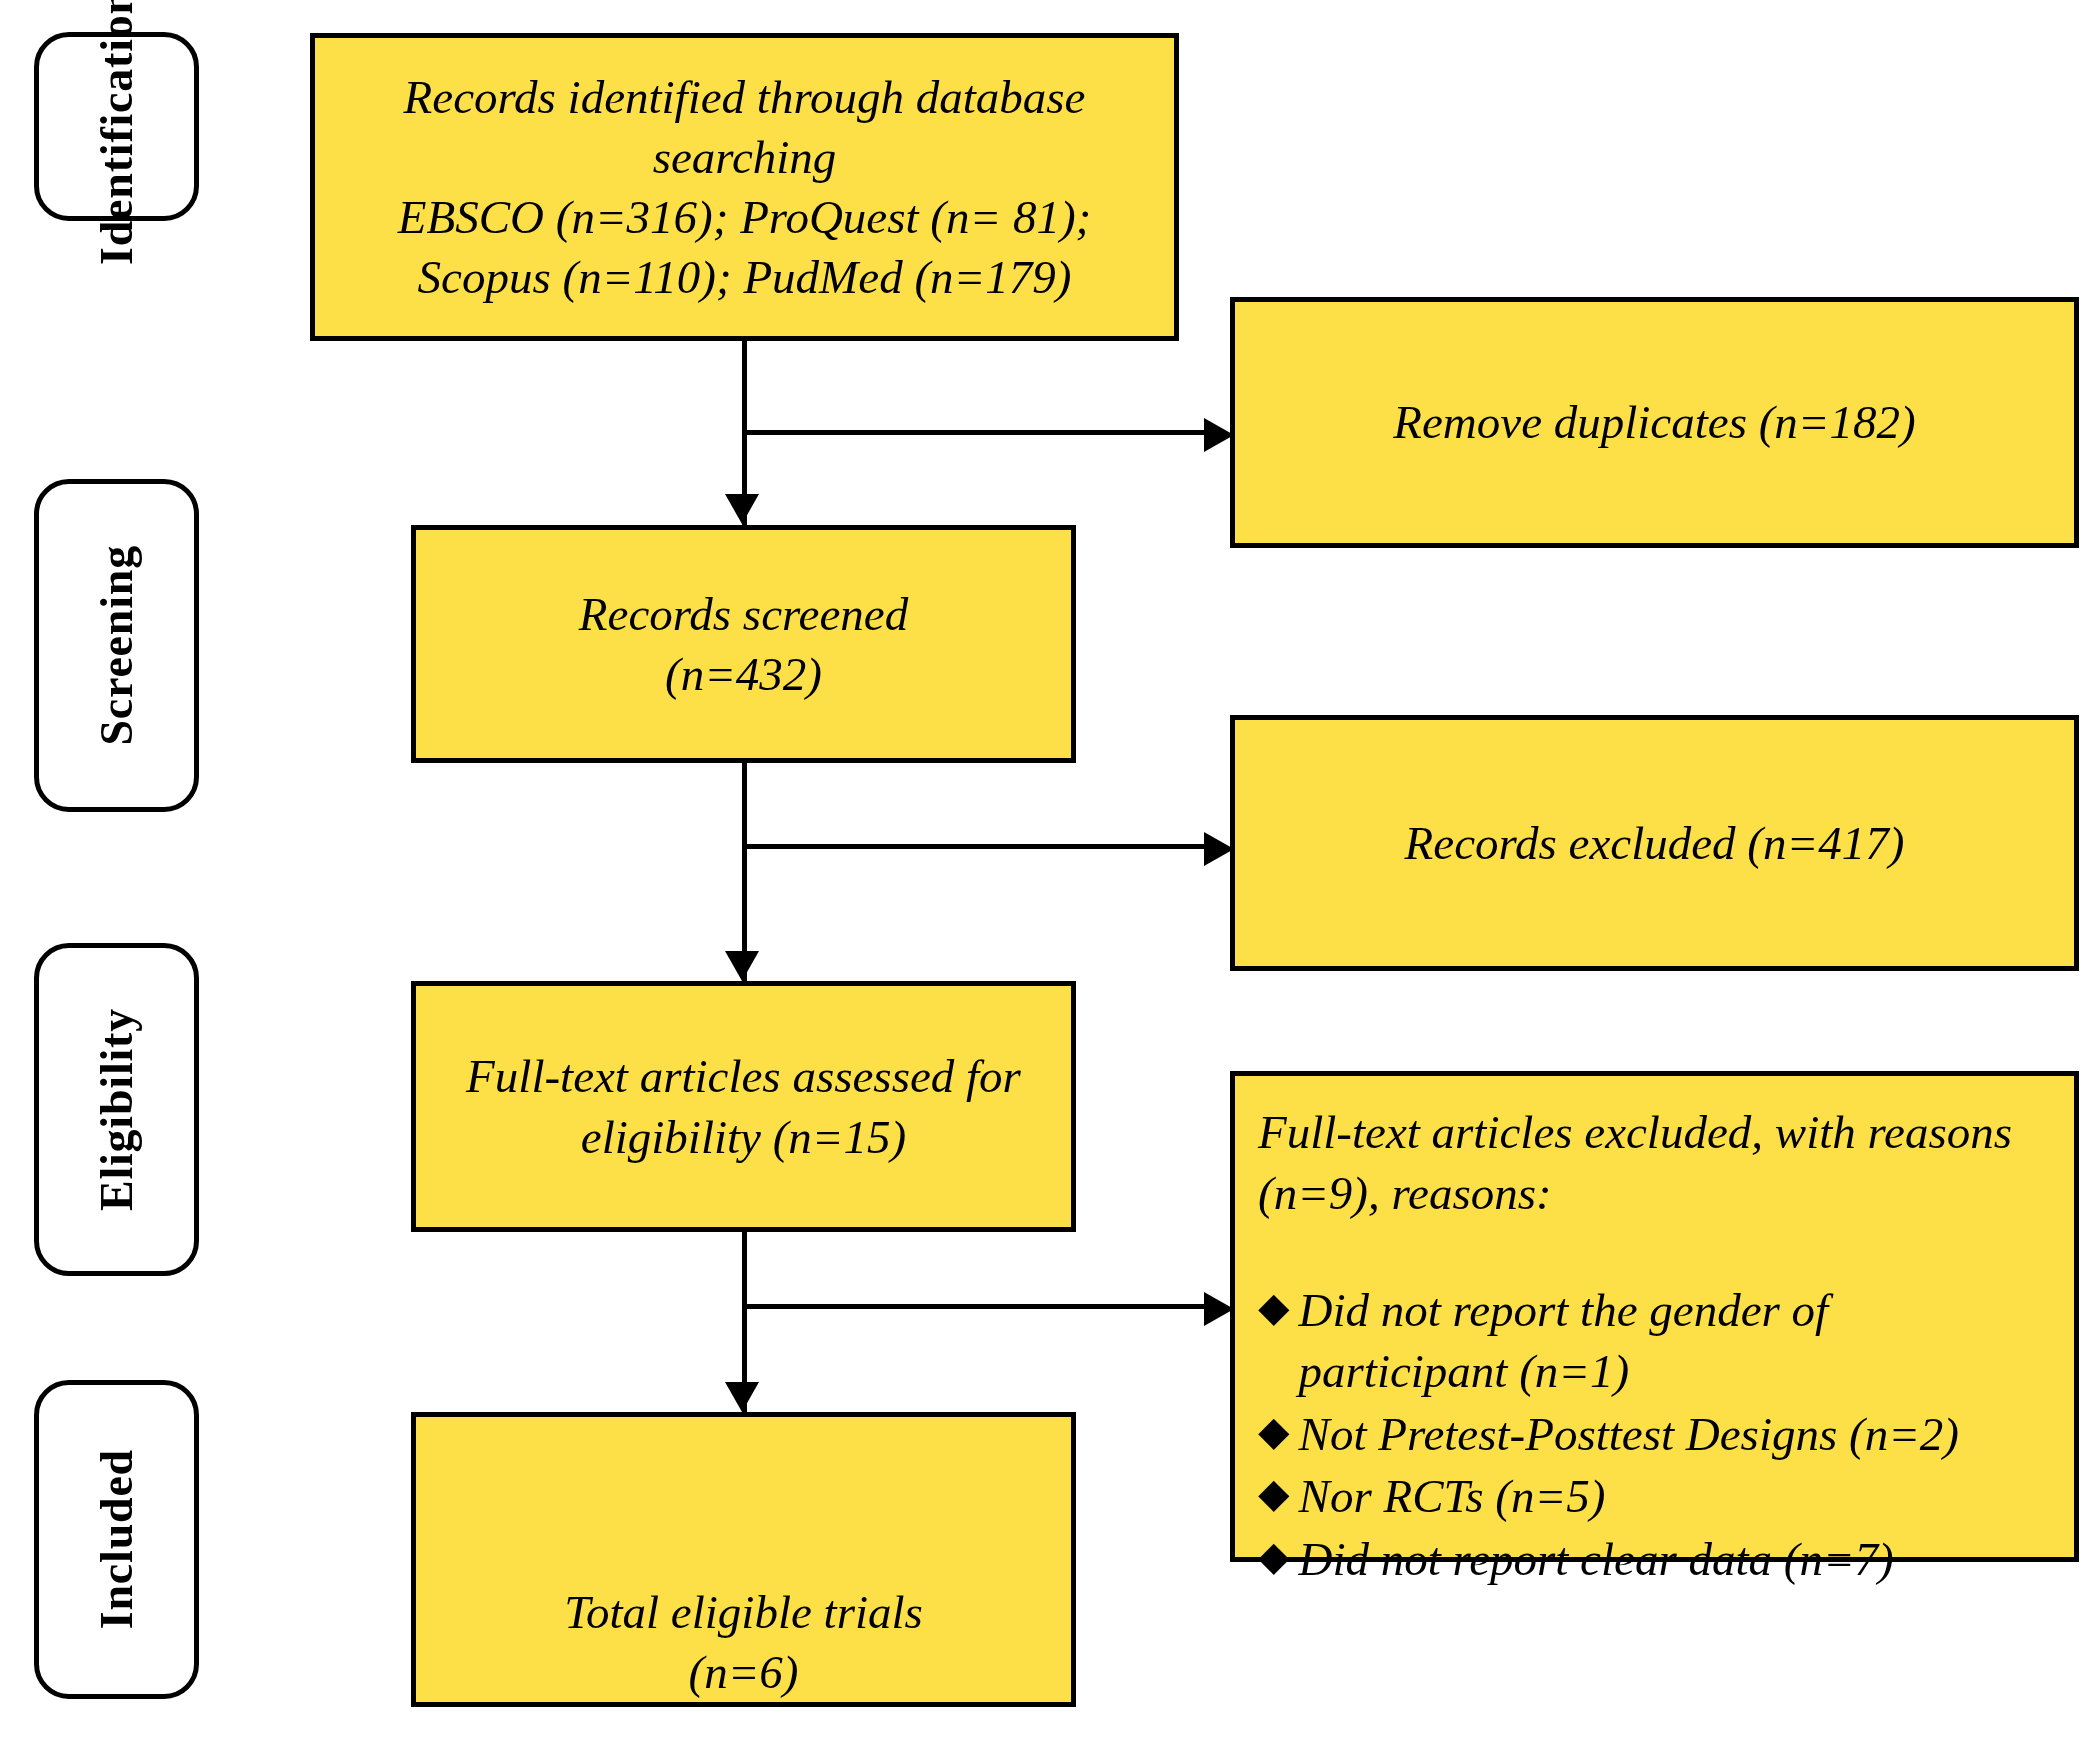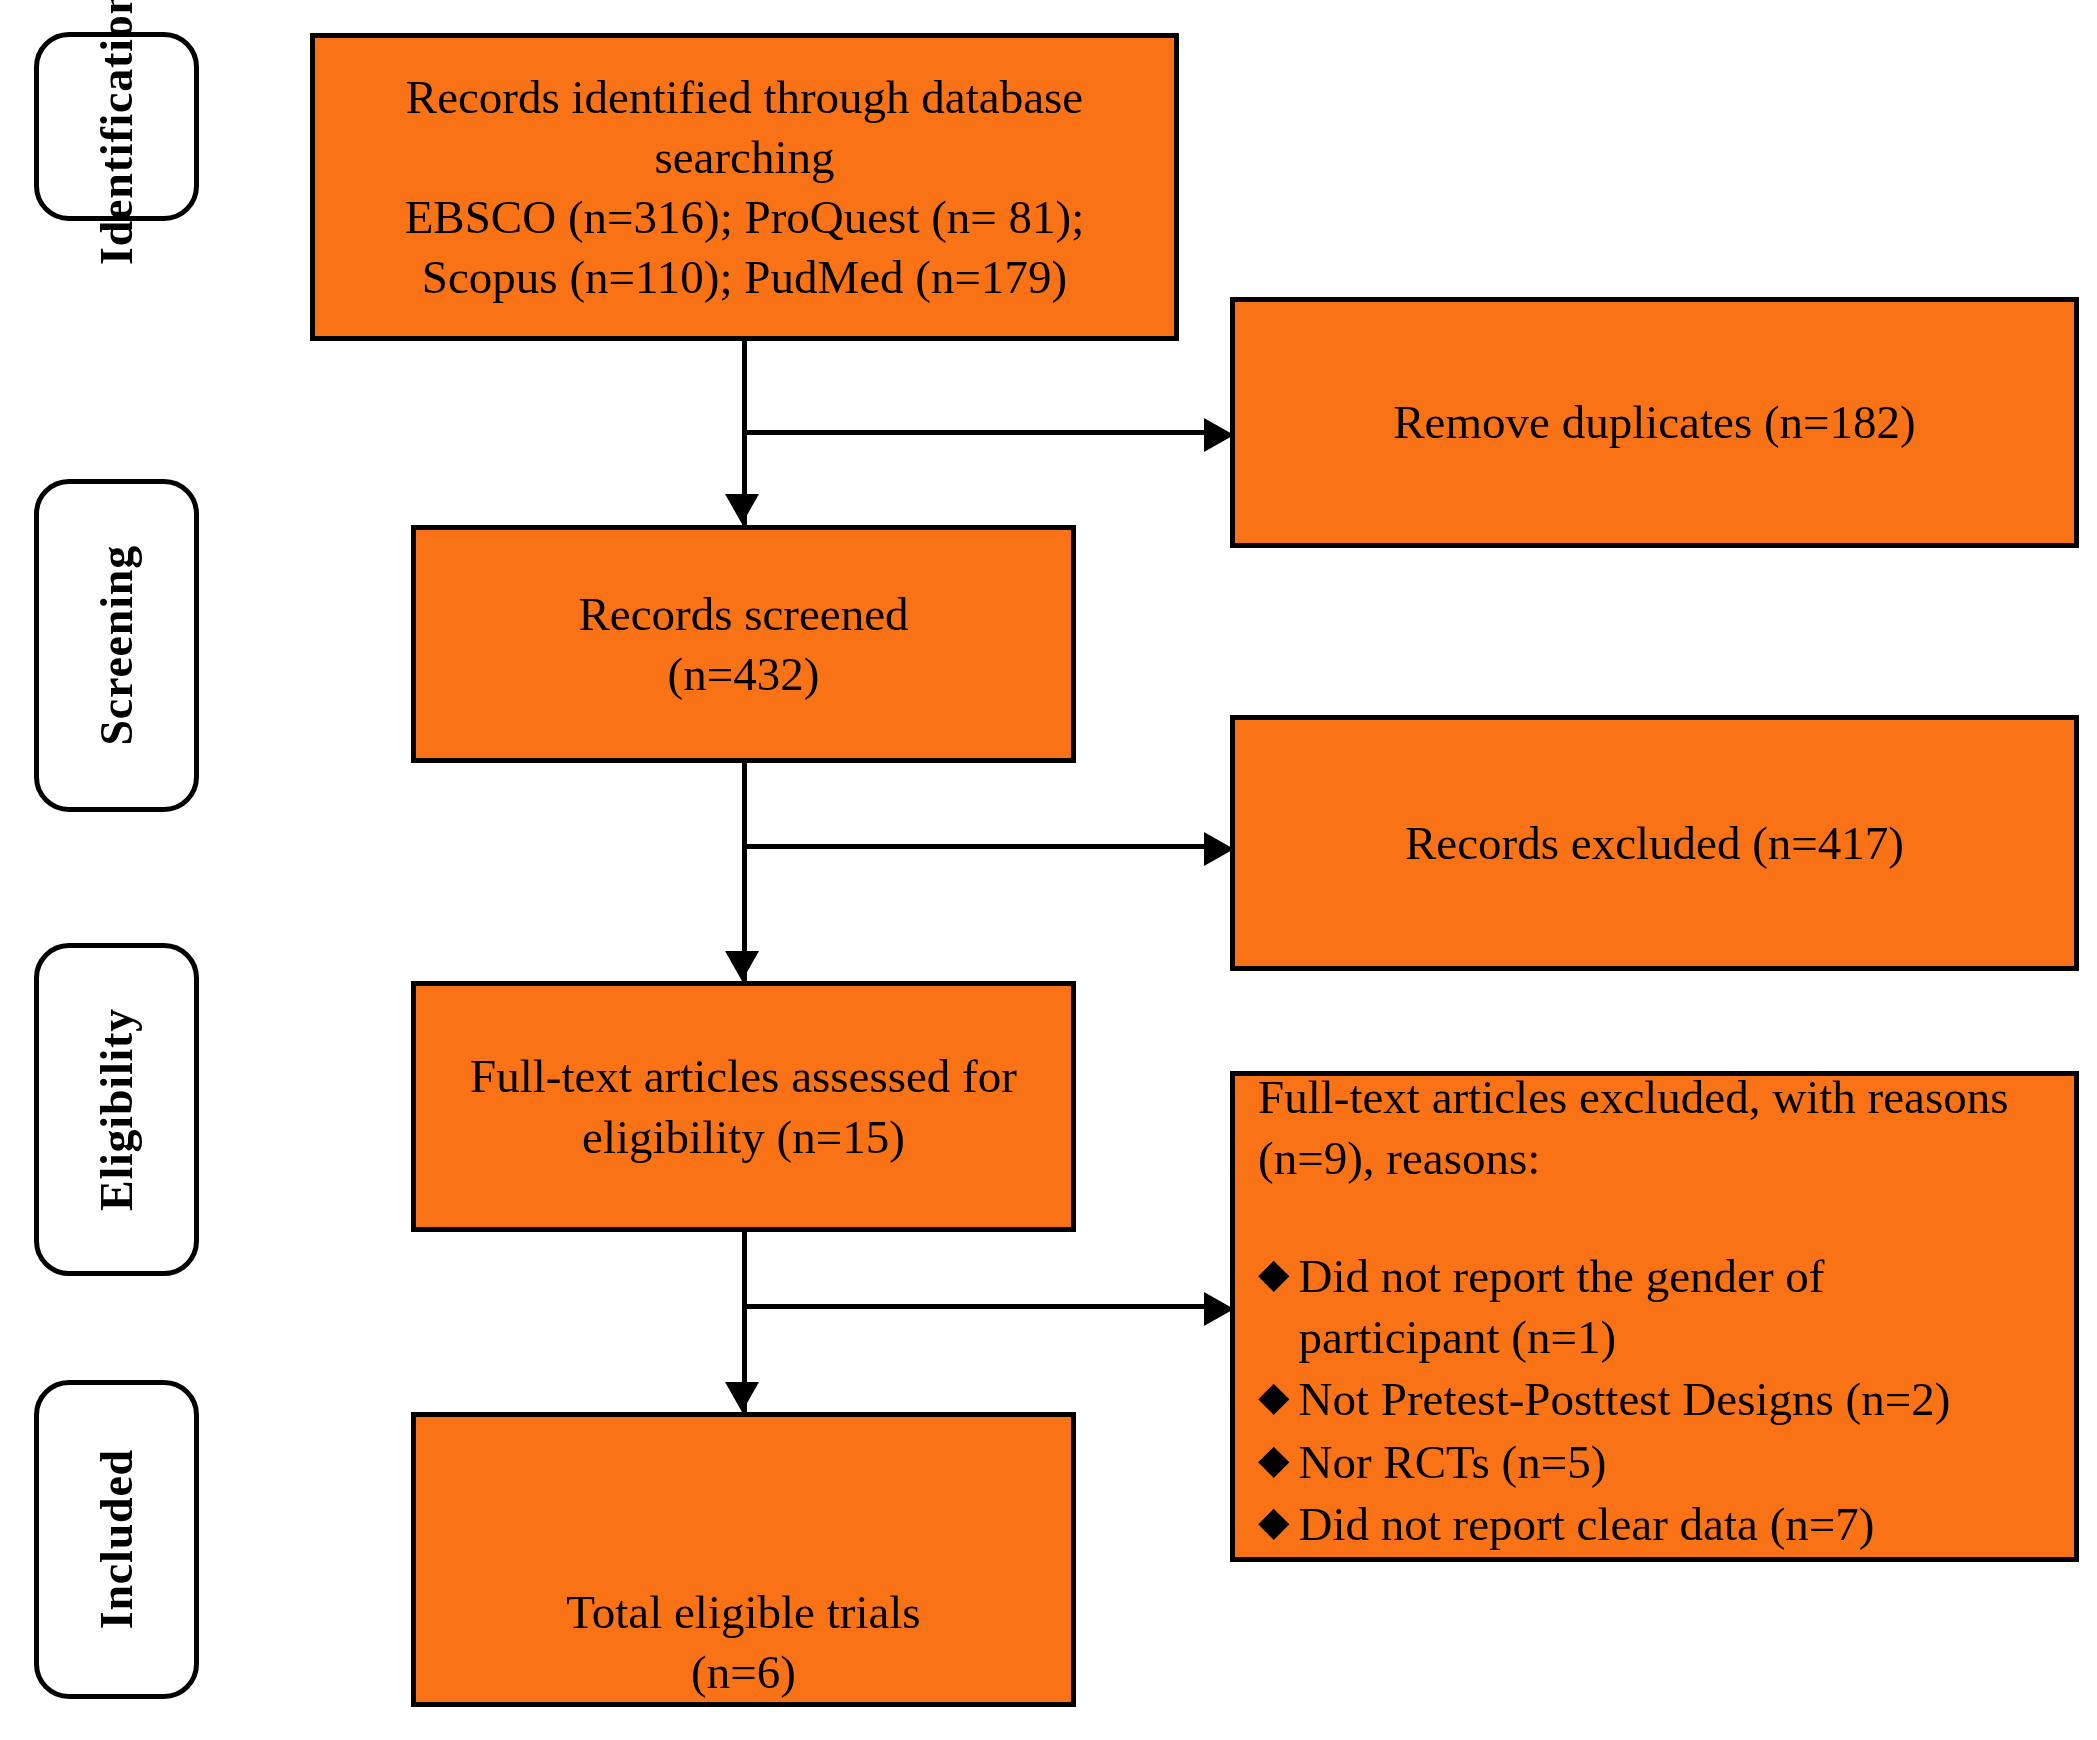--- a/index.html
+++ b/index.html
@@ -38,36 +38,37 @@
     letter-spacing: 0.8px;
     white-space: nowrap;
     line-height: 1;
   }
 
   
   .flow-box {
     position: absolute;
     box-sizing: border-box;
     border: 5.3px solid #000000;
-    background: #f97316;
+    background: #fde047;
     display: flex;
     align-items: center;
     justify-content: center;
     text-align: center;
+    font-style: italic;
   }
   .flow-box .box-text {
     font-size: 47px;
     line-height: 1.28;
     padding: 0 16.7px;
     white-space: pre-line;
   }
 
   
   .flow-box.reasons {
-    align-items: flex-end;
+    align-items: flex-start;
     justify-content: flex-start;
     text-align: left;
   }
   .reasons-inner {
     padding: 26px 23px 0 23px;
     font-size: 47px;
     line-height: 1.30;
   }
   .reasons-head {
     white-space: pre-line;

